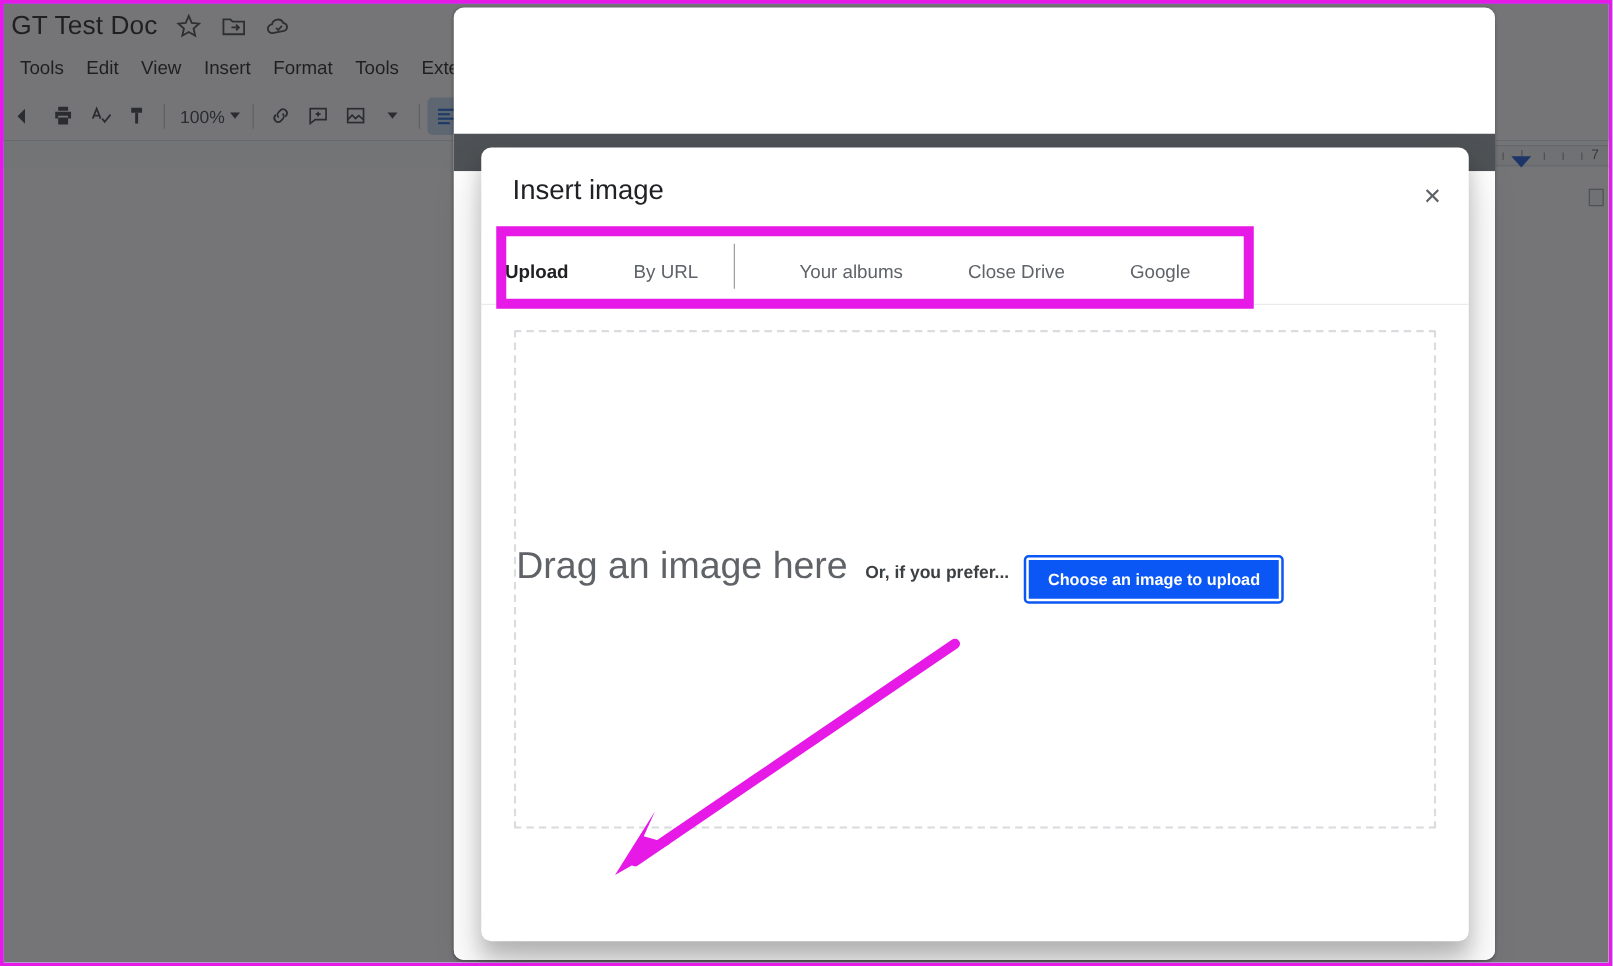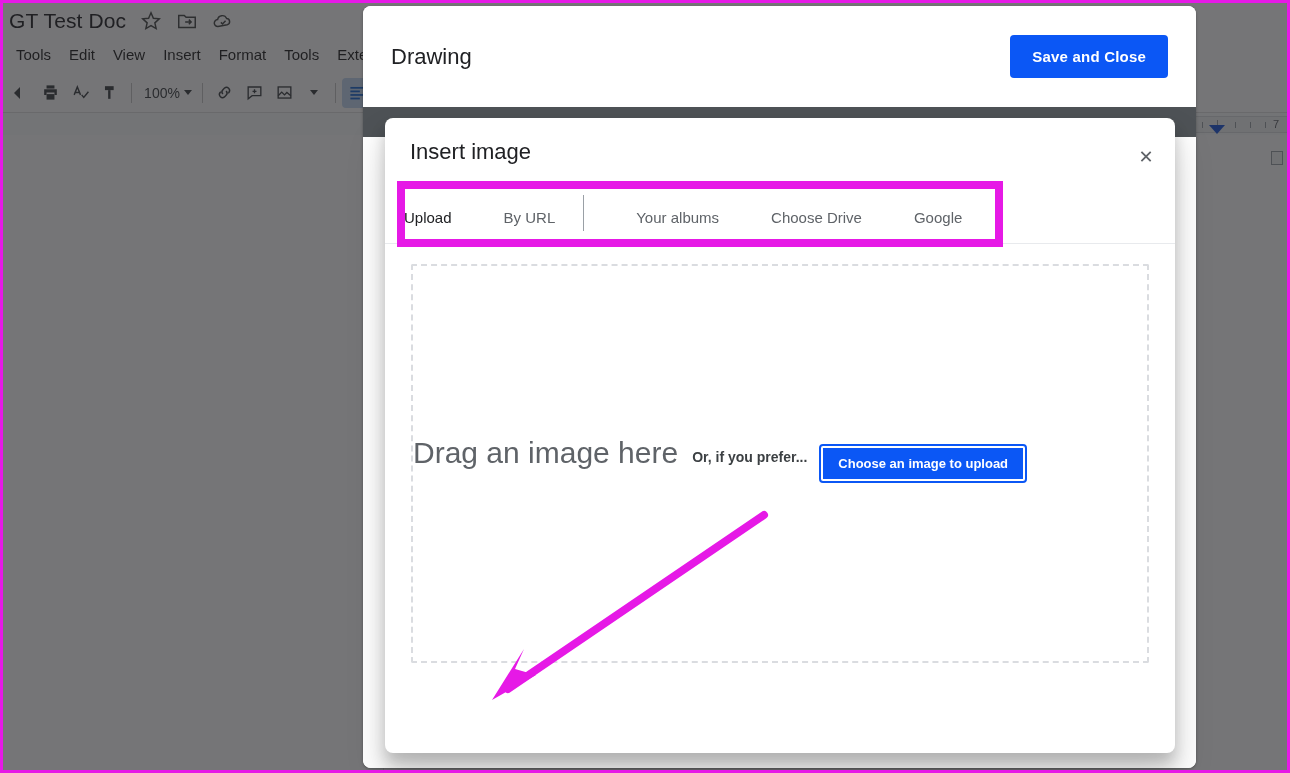--- a/index.html
+++ b/index.html
@@ -167,21 +167,21 @@
   }
   .ii-tabs {
     position: relative; height: 59px; display: flex; align-items: flex-end;
     padding-left: 19px; border-bottom: 1px solid #e8eaed;
   }
   .ii-tab {
     font-size: 15px; color: #5f6368; padding: 0 0 17px 0;
     margin-right: 52px; position: relative; cursor: pointer;
     white-space: nowrap;
   }
-  .ii-tab.active { color: #202124; font-weight: 400; text-align: center; }
+  .ii-tab.active { color: #202124; font-weight: 700; text-align: center; }
   .ii-tab.active::after {
     content: ""; position: absolute; left: 0; right: 0; bottom: 0;
     height: 3px; background: #1a73e8;
   }
   .tab-divider {
     width: 1px; height: 36px; background: #9aa0a6;
     margin: 0 52px 12px -24px; flex: none;
   }
   .ii-body {
     position: relative; height: 439px; padding: 20px 26px;
@@ -383,24 +383,20 @@
       <div class="hruler-tick" style="left:88px"></div>
       <div class="hruler-num" style="left:96px">7</div>
       <div class="indent-marker" style="left:32px"></div>
     </div>
     <div class="right-margin-box"></div>
   </div>
 
   <div id="dim-overlay"></div>
 
   <div id="drawing-modal">
-    <div class="drawing-header">
-      <div class="drawing-title">Drawing</div>
-      <button class="save-close-btn">Save and Close</button>
-    </div>
     <div class="drawing-toolbar-strip">
       <div class="dt-icons">
         <span class="dt-ico">
           <svg viewBox="0 0 24 20" width="22" height="18" fill="none" stroke="#2b2b2b" stroke-width="1.6">
               <rect x="3" y="4" width="18" height="12"></rect>
             </svg>
         </span>
         <span class="dt-ico">
           <svg viewBox="0 0 24 20" width="22" height="18" fill="none" stroke="#2b2b2b" stroke-width="1.6">
               <path d="M3 17L20 3M20 3h-7M20 3v7"></path>
@@ -442,21 +438,21 @@
     <div class="ii-header">
       <div class="ii-title">Insert image</div>
       <div class="ii-close">✕</div>
     </div>
 
     <div class="ii-tabs">
       <div class="ii-tab active">Upload</div>
       <div class="ii-tab">By URL</div>
       <div class="tab-divider"></div>
       <div class="ii-tab">Your albums</div>
-      <div class="ii-tab">Choose Drive</div>
+      <div class="ii-tab">Close Drive</div>
       <div class="ii-tab">Google</div>
     </div>
 
     <div class="ii-body">
       <div class="dropzone">
         <div class="dz-headline">Drag an image here</div>
         <div class="dz-sub">Or, if you prefer...</div>
         <button class="dz-upload-btn">Choose an image to upload</button>
       </div>
     </div>

